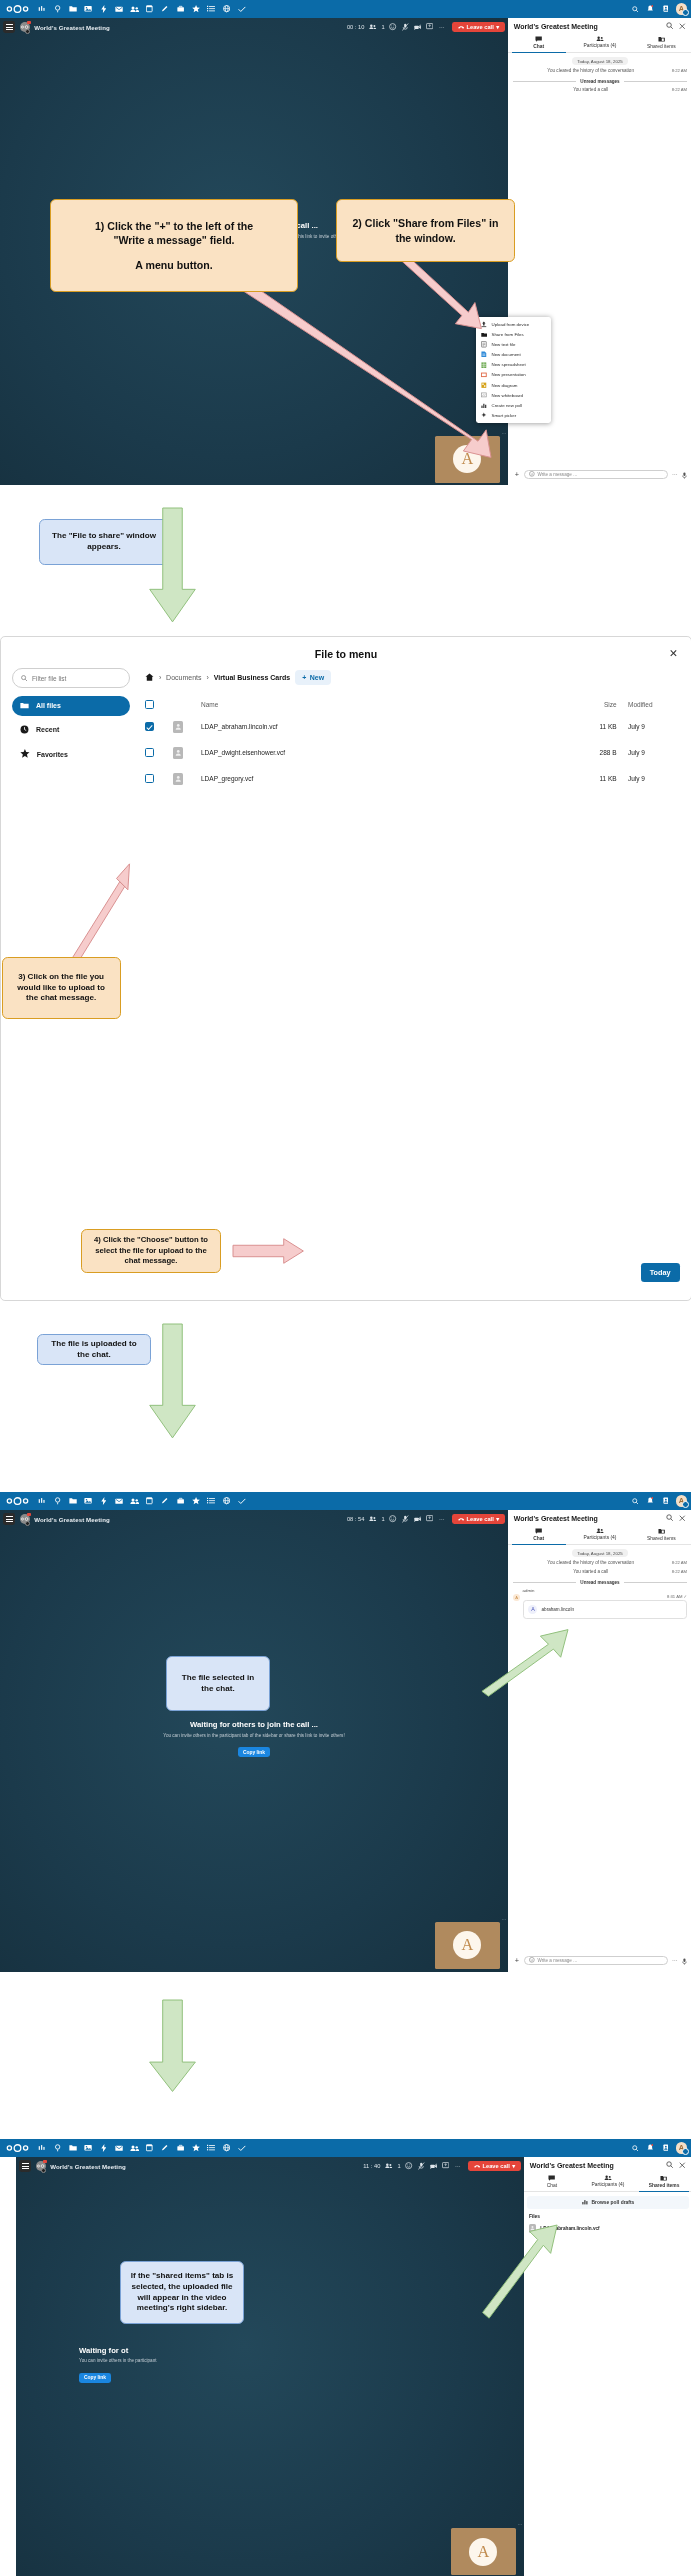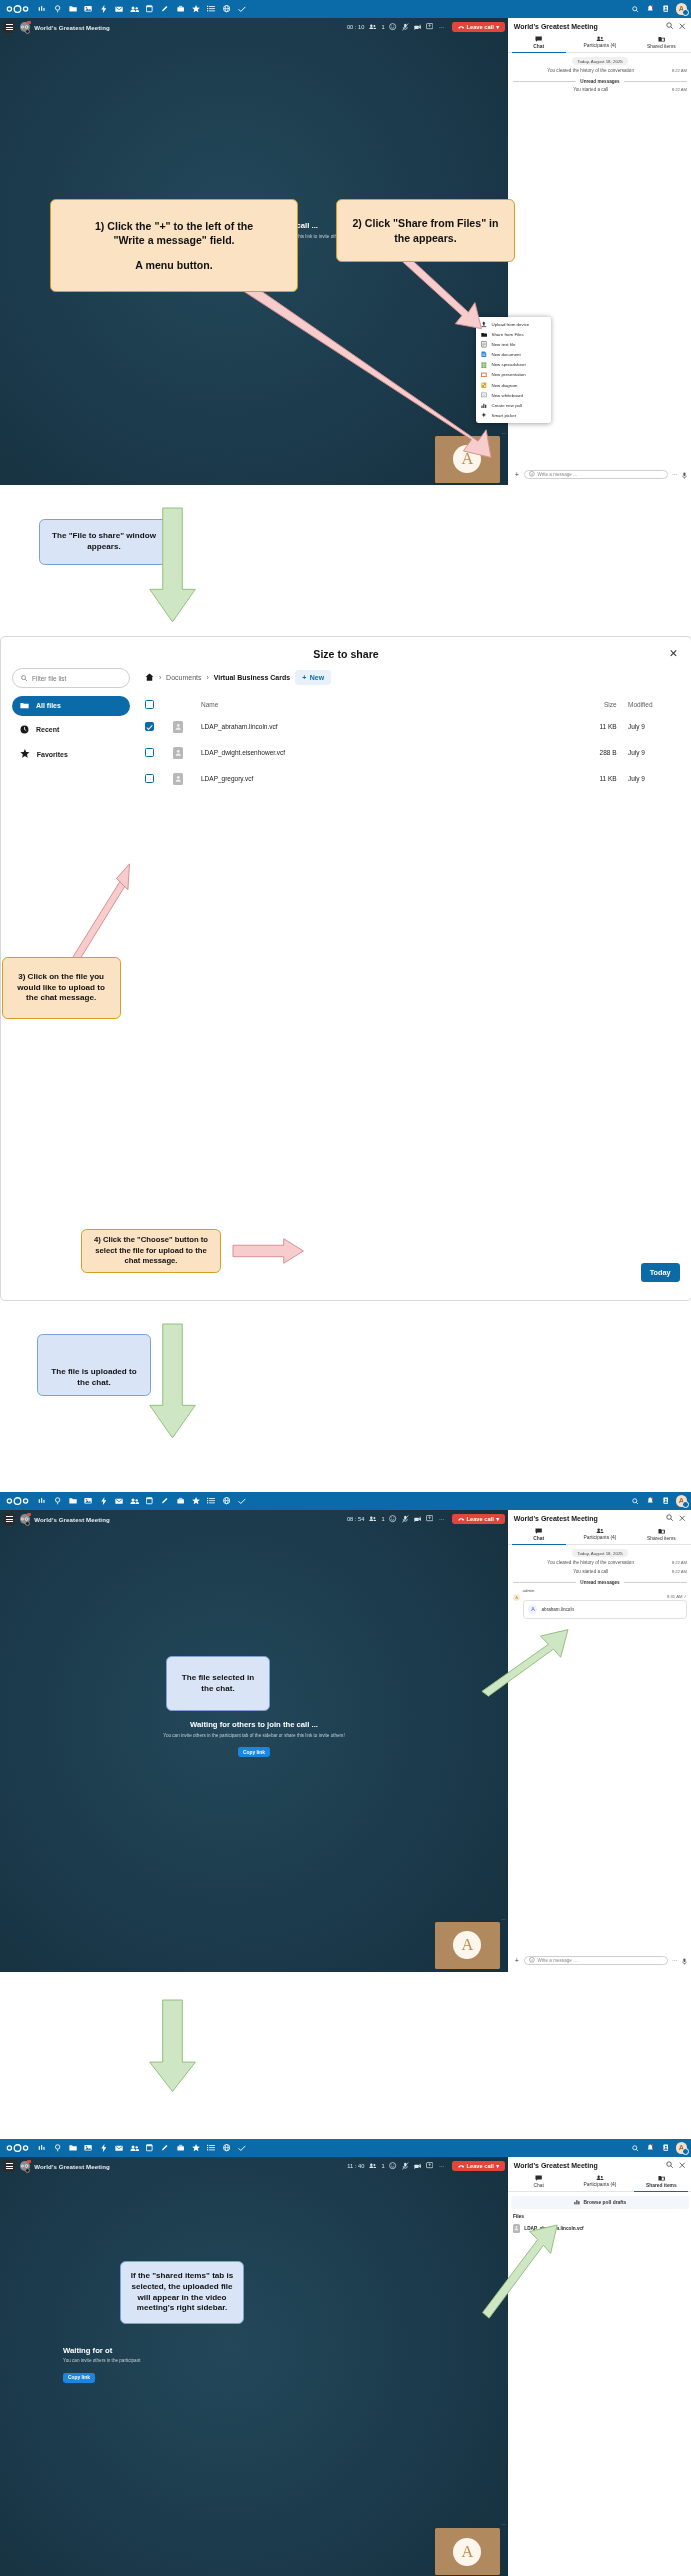--- a/index.html
+++ b/index.html
@@ -594,36 +594,36 @@
     <div>
       <div>1) Click the "+" to the left of the</div>
       <div>"Write a message" field.</div>
       <div style="height:9.8px;"></div>
       <div>A menu button.</div>
     </div>
   </div>
   <div class="callout orange" style="left:336px;top:199px;width:179px;height:63px;font-size:10.6px;">
     <div>
       <div>2) Click "Share from Files" in</div>
-      <div>the appears.</div>
+      <div>the window.</div>
     </div>
   </div>
 </div>
 
 <div class="callout blue" style="left:39px;top:519px;width:130px;height:46px;font-size:8.1px;">
   <span>The "File to share" window appears.</span>
 </div>
 <div class="arrow" style="left:148px;top:508px;">
   <svg width="49" height="122" viewBox="0 0 60 150">
     <path d="M18 0 L42 0 L42 100 L58 100 L30 140 L2 100 L18 100 Z" fill="#cfe6c4" stroke="#8fbf7a" stroke-width="1.2"></path>
   </svg>
 </div>
 
 <div class="fts" style="top:636px;height:665px;">
-  <div class="fts-title">Size to share</div>
+  <div class="fts-title">File to menu</div>
   <div class="fts-close">✕</div>
   <div class="fts-main">
     <div class="fts-left">
       <div class="fts-filter">
         <svg width="6.5" height="6.5" viewBox="0 0 9 9">
             <circle cx="3.6" cy="3.6" r="2.8" fill="none" stroke="#767676" stroke-width="1"></circle>
             <line x1="5.8" y1="5.8" x2="8.4" y2="8.4" stroke="#767676" stroke-width="1"></line>
           </svg>
         <span>Filter file list</span>
       </div>
@@ -740,21 +740,21 @@
 
 <div class="callout orange" style="left:81px;top:1229px;width:140px;height:44px;font-size:7.7px;">
   <span>4) Click the "Choose" button to select the file for upload to the chat message.</span>
 </div>
 <div class="arrow" style="left:233px;top:1237px;">
   <svg width="72" height="28" viewBox="0 0 88 34">
     <path d="M0 10 L62 10 L62 2 L86 17 L62 32 L62 24 L0 24 Z" fill="#f6cccc" stroke="#d88f8f" stroke-width="1.2"></path>
   </svg>
 </div>
 
-<div class="callout blue" style="left:37px;top:1334px;width:114px;height:62px;font-size:8.1px;align-items:flex-end;">
+<div class="callout blue" style="left:37px;top:1334px;width:114px;height:31px;font-size:8.1px;">
   <span>The file is uploaded to the chat.</span>
 </div>
 <div class="arrow" style="left:148px;top:1324px;">
   <svg width="49" height="122" viewBox="0 0 60 150">
     <path d="M18 0 L42 0 L42 100 L58 100 L30 140 L2 100 L18 100 Z" fill="#cfe6c4" stroke="#8fbf7a" stroke-width="1.2"></path>
   </svg>
 </div>
 
 <div class="nc-shot" style="top:1492px;height:480px;">
   <div class="nc-topbar">
@@ -1203,21 +1203,21 @@
     <div class="nc-appicon">
         <svg width="5.7" height="7.3" viewBox="0 0 8 10">
           <rect x="0.6" y="0.6" width="6.8" height="8.8" rx="1" fill="#fff"></rect>
           <circle cx="4" cy="3.6" r="1.3" fill="#0b6ba8"></circle>
           <path d="M1.6 8c0-1.4 1.1-2.2 2.4-2.2S6.4 6.6 6.4 8z" fill="#0b6ba8"></path>
         </svg>
       </div>
     <div class="nc-avatar-top">A</div>
   </div>
 
-  <div class="nc-body" style="height:420px;">
+  <div class="nc-body" style="height:420px;margin-left:16px;">
     <div class="nc-call">
       <div class="nc-callhead">
         <div class="nc-hamb">
             <i></i>
             <i></i>
             <i></i>
           </div>
         <div class="nc-convav">
           <svg width="7.3" height="4.1" viewBox="0 0 10 5">
               <g fill="none" stroke="#fff" stroke-width="1">

